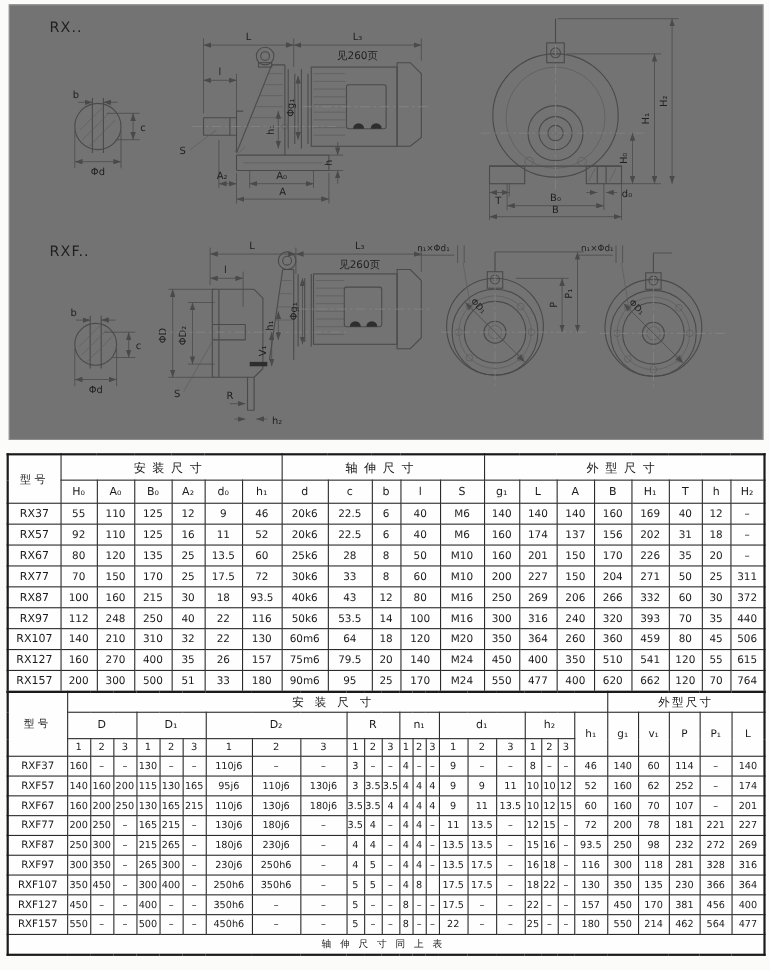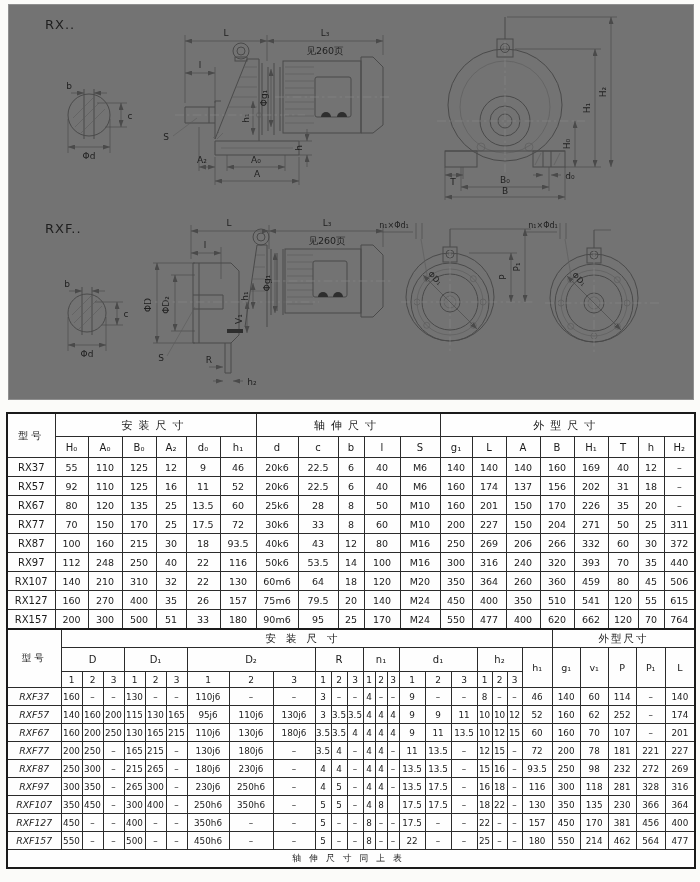--- a/index.html
+++ b/index.html
@@ -38,21 +38,21 @@
   #t1 .grp{font-size:11px;letter-spacing:6px;height:22px;}
   #t1 .colh{height:20px;}
   #t1 td{font-size:9.5px;height:18px;}
   #t1 td.model{font-size:10px;}
   #t2 th{font-size:9.5px;}
   #t2 .grp{font-size:10.5px;letter-spacing:10px;height:17px;}
   #t2 .grpo{letter-spacing:2px;}
   #t2 .sgrp{height:23px;font-size:10px;}
   #t2 .sub{height:15px;font-size:9px;}
   #t2 td{font-size:8.8px;height:17px;}
-  #t2 td.model{font-size:9.3px;font-style:italic;}
+  #t2 td.model{font-size:9.3px;}
   .model-h{font-size:11px;letter-spacing:3px;margin-top:40px;}
   .foot td{font-size:10.5px;letter-spacing:8px;height:19px;}
 </style>
 </head>
 <body>
 
 <div class="frame">
 
   <svg width="684" height="196" viewBox="0 0 684 196">
     <defs>

